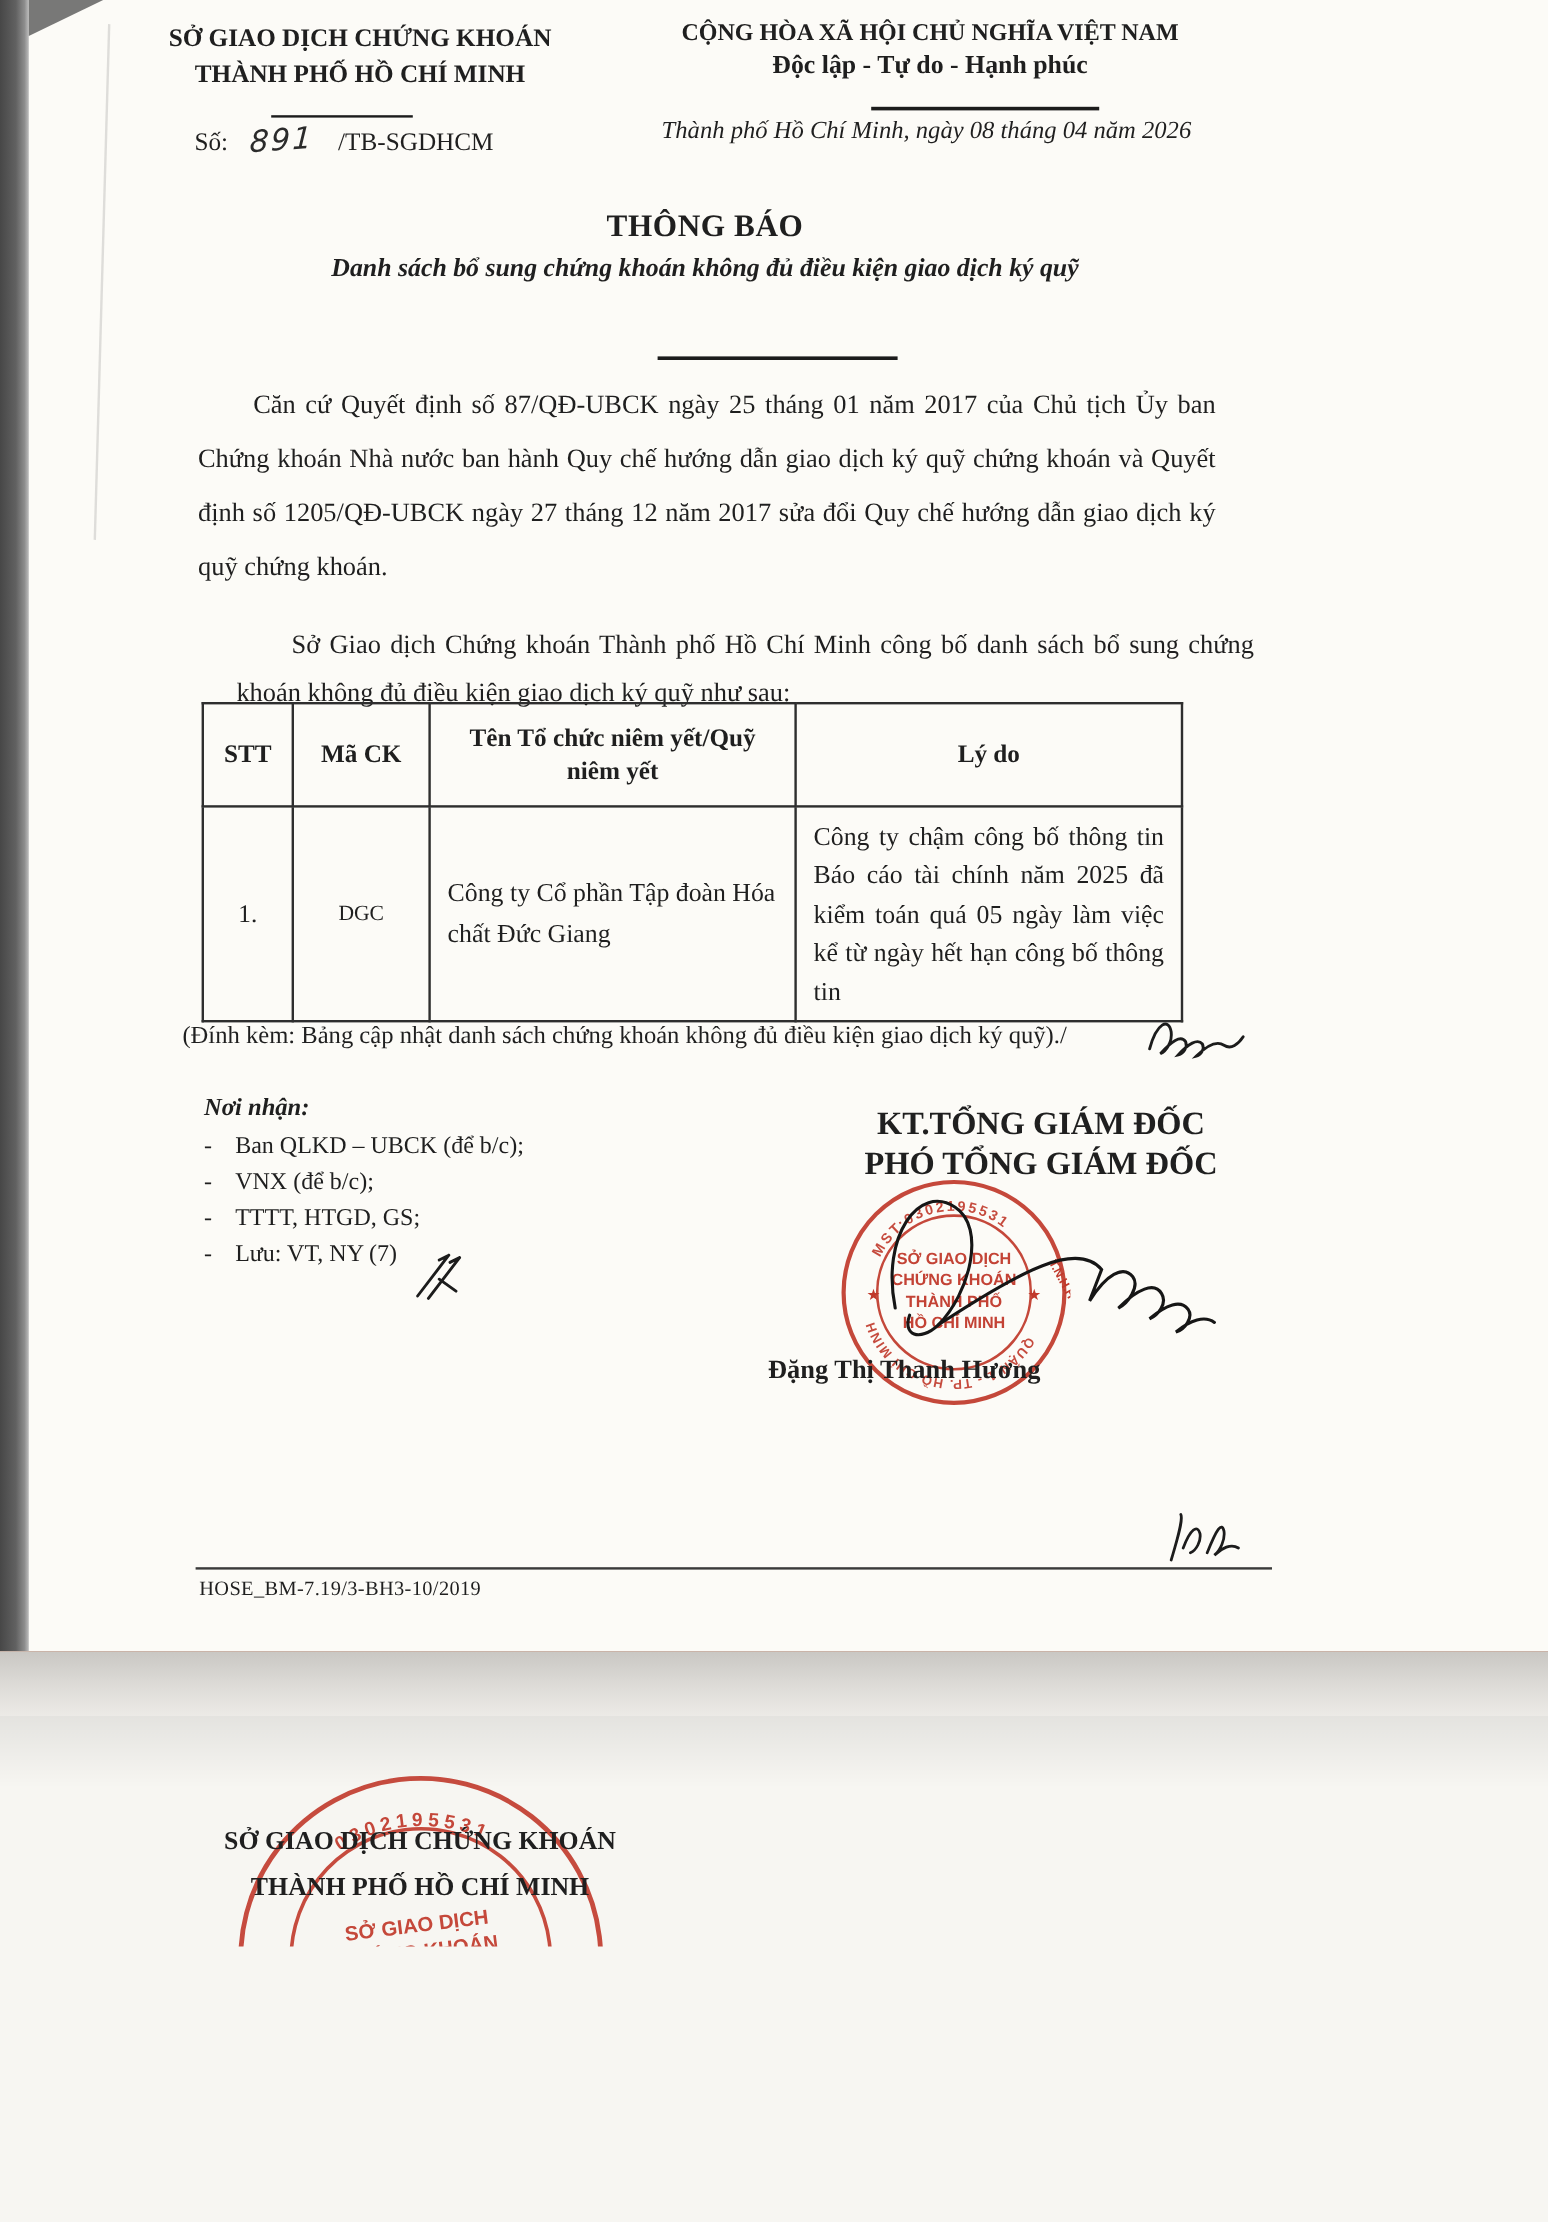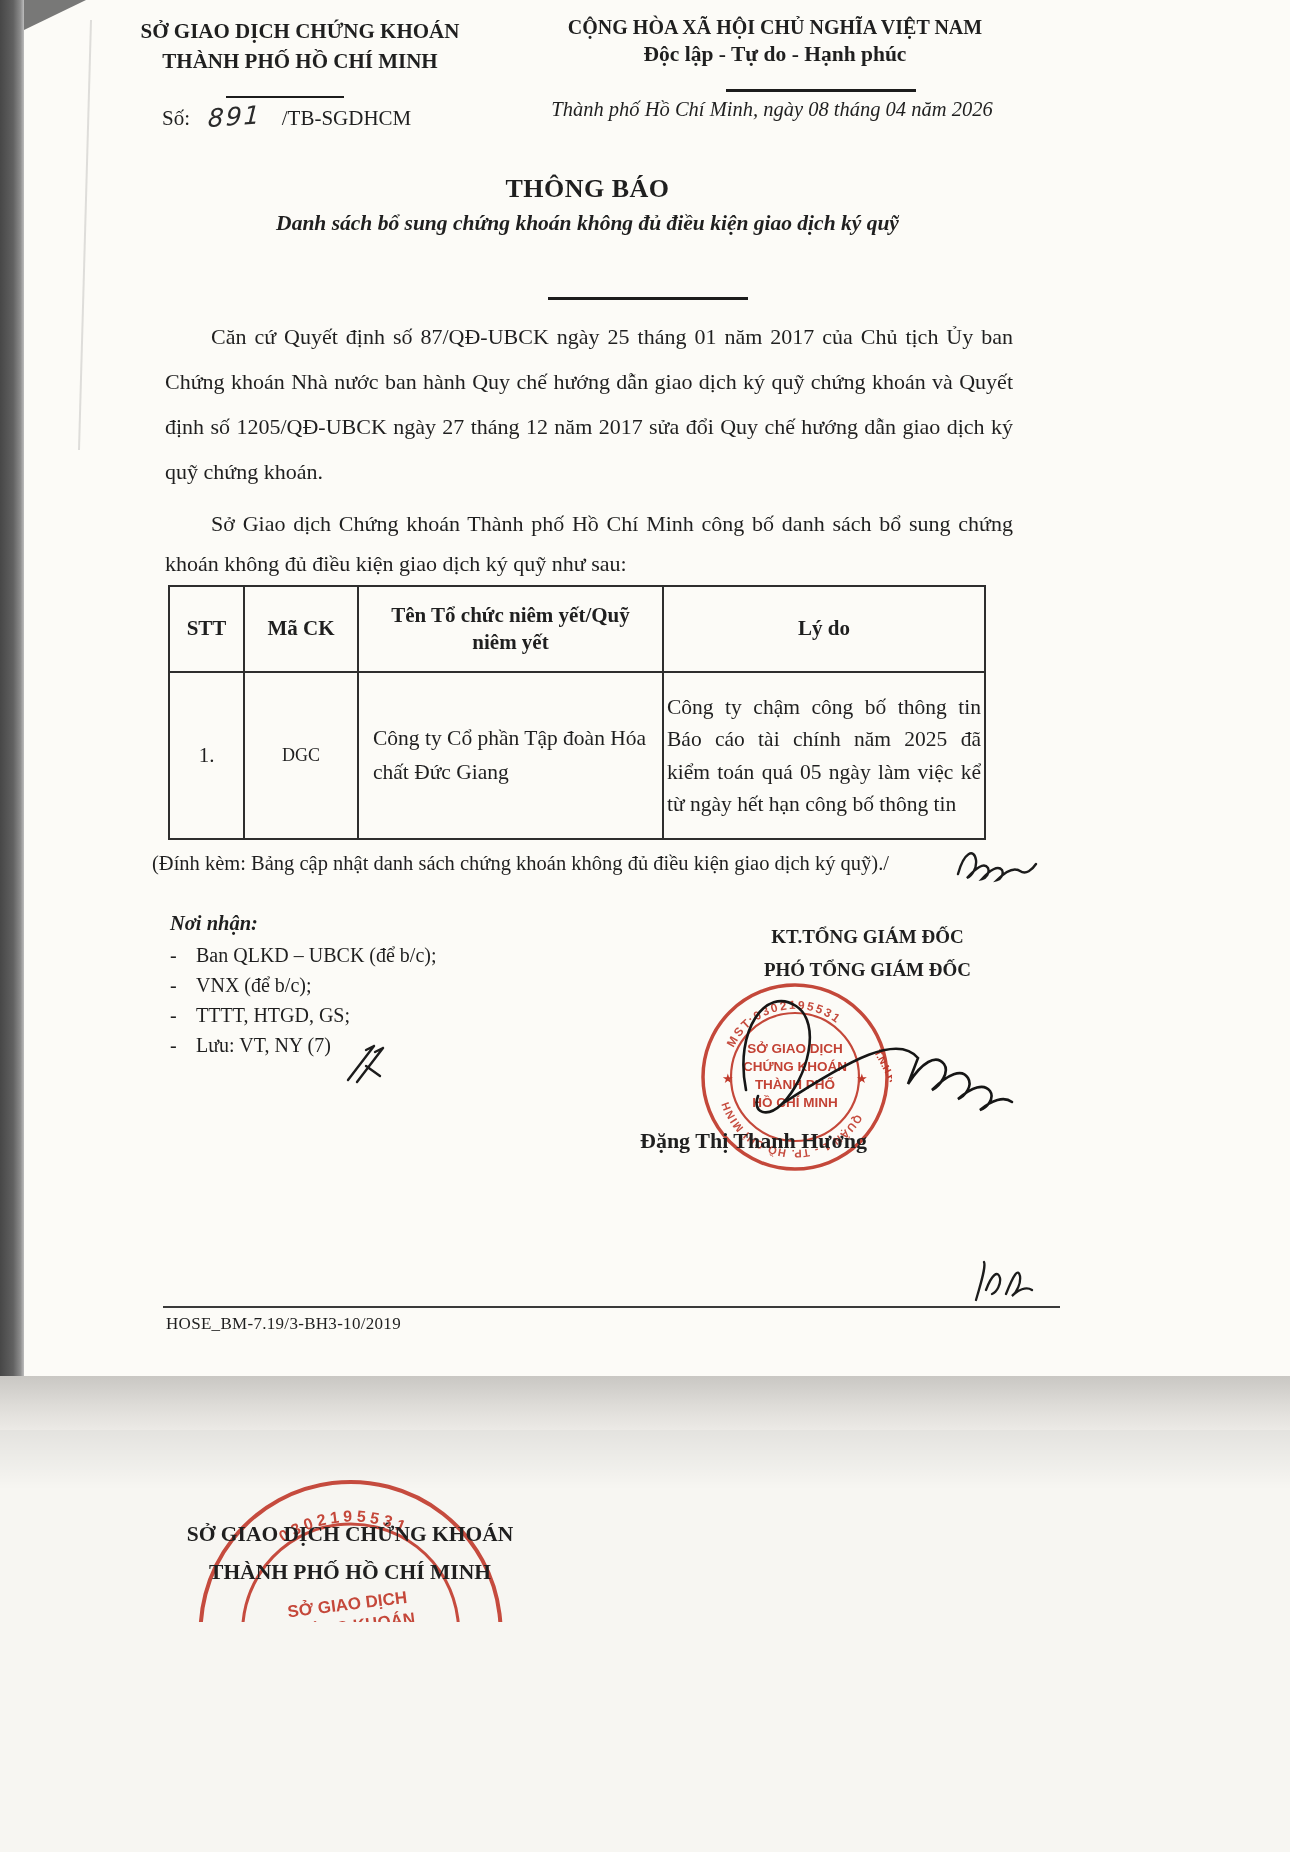--- a/index.html
+++ b/index.html
@@ -30,37 +30,37 @@
   .rule-right{position:absolute;left:726px;top:89px;width:190px;height:2.5px;background:#1c1c1c;}
   .dateline{position:absolute;left:512px;top:98px;width:520px;text-align:center;
     font-style:italic;font-size:20.5px;}
   .doc-title{position:absolute;left:165px;top:174px;width:845px;text-align:center;
     font-weight:bold;font-size:26px;letter-spacing:.5px;}
   .doc-subtitle{position:absolute;left:165px;top:211px;width:845px;text-align:center;
     font-weight:bold;font-size:21.5px;font-style:italic;}
   .subtitle-rule{position:absolute;left:548px;top:297px;width:200px;height:2.5px;background:#1c1c1c;}
   .para{position:absolute;left:165px;width:848px;font-size:22px;text-align:justify;}
   .para1{top:314px;line-height:45px;text-indent:46px;}
-  .para2{top:504px;line-height:40px;text-indent:46px;}
+  .para2{top:517px;line-height:40px;text-indent:46px;margin-left:32px;}
   table.margin-table{position:absolute;left:168px;top:585px;width:818px;
     border-collapse:collapse;table-layout:fixed;}
   table.margin-table th,table.margin-table td{border:2px solid #2e2e2e;vertical-align:middle;}
   table.margin-table th{font-size:21px;font-weight:bold;text-align:center;line-height:1.3;
     height:76px;padding:4px 8px;}
   td.c-stt{width:57px;text-align:center;font-size:21px;}
   td.c-ma{width:96px;text-align:center;font-size:18px;}
   td.c-ten{width:287px;font-size:21.5px;line-height:1.55;padding:6px 14px;height:153px;}
-  td.c-lydo{text-align:justify;font-size:21.5px;line-height:1.5;padding:8px 3px;}
+  td.c-lydo{text-align:justify;font-size:21.5px;line-height:1.5;padding:8px 14px;}
   .note{position:absolute;left:152px;top:852px;width:920px;font-size:20.5px;white-space:nowrap;}
   .recip-label{position:absolute;left:170px;top:912px;font-size:20.5px;font-weight:bold;font-style:italic;}
   .recip-list{position:absolute;left:170px;top:944px;font-size:20px;}
   .recip-item{height:30px;display:flex;}
   .recip-item .dash{width:26px;}
   .sign-titles{position:absolute;left:700px;top:920px;width:335px;text-align:center;
-    font-weight:bold;font-size:19px;line-height:33px;z-index:3;}
+    font-weight:bold;font-size:27px;line-height:33px;z-index:3;}
   .stamp-wrap{position:absolute;left:698px;top:980px;width:194px;height:194px;z-index:1;}
   .sig-wrap{position:absolute;left:712px;top:962px;width:330px;height:190px;z-index:4;}
   .signer-name{position:absolute;left:640px;top:1128px;width:420px;text-align:left;
     font-weight:bold;font-size:22px;z-index:5;}
   .scribble{position:absolute;z-index:4;}
   .note-scribble{left:952px;top:840px;}
   .luu-tick{left:344px;top:1036px;}
   .lhd-mark{left:966px;top:1256px;}
   .form-rule{position:absolute;left:163px;top:1306px;width:897px;height:2px;background:#3a3a3a;}
   .form-code{position:absolute;left:166px;top:1314px;font-size:17px;letter-spacing:.3px;}

